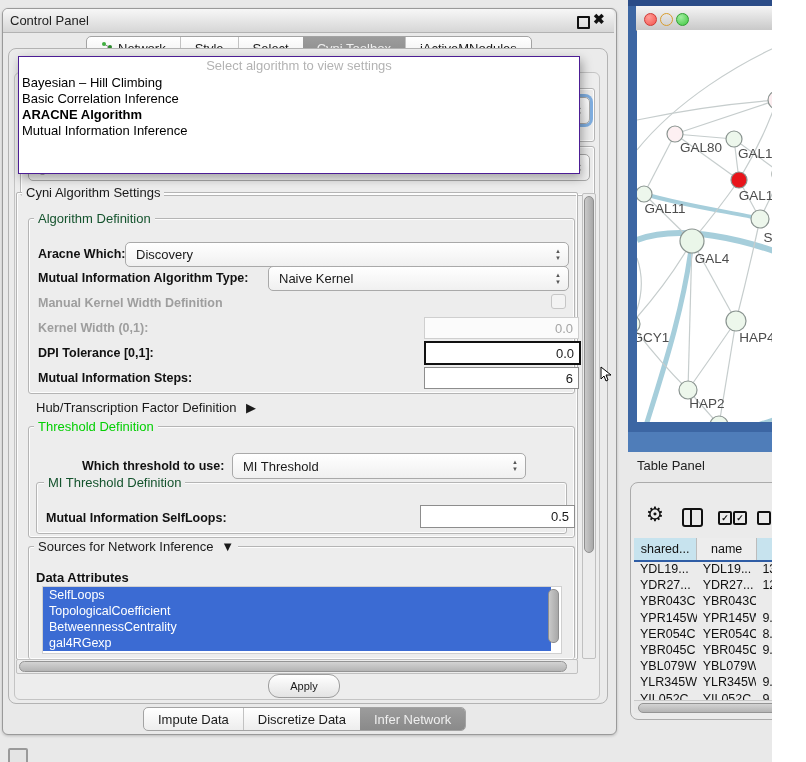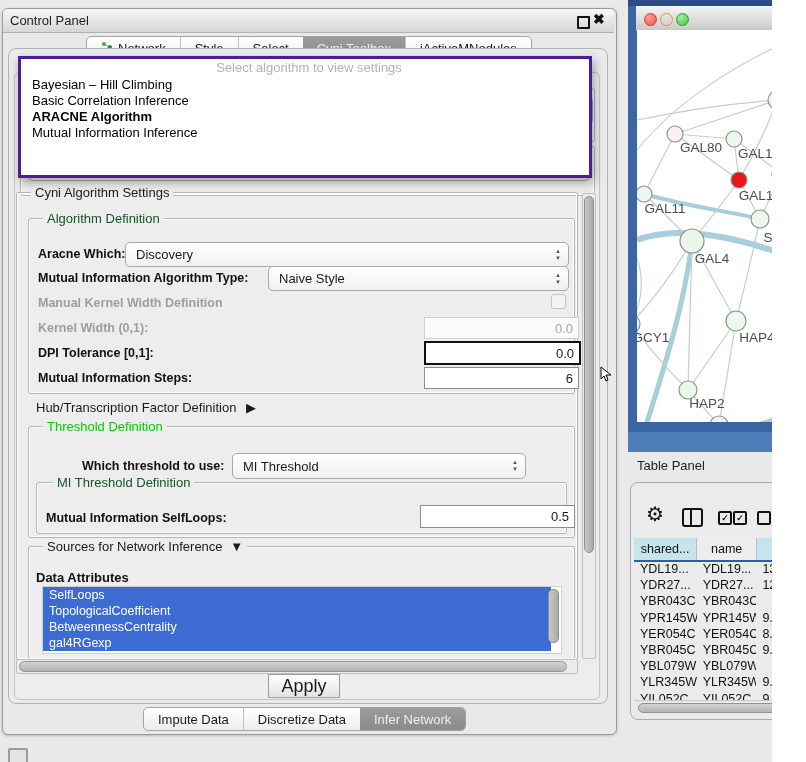--- a/index.html
+++ b/index.html
@@ -20,52 +20,52 @@
   .tabstrip .tab{display:flex;align-items:center;gap:5px;padding:0 14px;border-left:1px solid #c2c2c2;
      color:#1a1a1a;white-space:nowrap;}
   .tabstrip .tab:first-child{border-left:none;}
   .tabstrip .tab.sel{background:linear-gradient(#9c9c9c,#8a8a8a);color:#efefef;border-left:none;}
   
   .content-panel{left:8px;top:48px;width:598px;height:654px;background:#ebebeb;
      border:1px solid #b3b3b3;border-radius:8px;}
   .inner-panel{left:14px;top:72px;width:584px;height:626px;background:#ededed;
      border:1px solid #c4c4c4;border-radius:6px;}
   .groupbox{border:1px solid #b5b5b5;border-radius:3px;box-shadow:inset 0 0 0 1px #fdfdfd;}
-  .grouptitle{position:absolute;background:#ededed;padding:0 4px;font-size:13px;line-height:13px;margin-left:9px;}
+  .grouptitle{position:absolute;background:#ededed;padding:0 4px;font-size:13px;line-height:13px;}
   .blue{color:#14532d;} .green{color:#04cf04;}
   
   .combo{background:linear-gradient(#ffffff,#f0f0f0);border:1px solid #a9a9a9;border-radius:5px;
      font-size:13px;display:flex;align-items:center;}
   .combo .ctext{padding-left:10px;flex:1;white-space:nowrap;overflow:hidden;}
   .combo .carrows{width:20px;text-align:center;color:#555;font-size:6px;line-height:7px;}
   .focusring{box-shadow:0 0 0 3px #7faee0;}
   .tfield{background:#fff;border:1px solid #8d8d8d;font-size:13px;text-align:right;
      padding:0 5px;display:flex;align-items:center;justify-content:flex-end;}
   .tfield.disabled{background:#fbfbfb;border:1px solid #cfcfcf;color:#a5a5a5;}
   .tfield.focused{border:2px solid #111;}
   .flabel{font-size:12.5px;font-weight:bold;color:#111;white-space:nowrap;}
   .flabel.disabled{color:#9e9e9e;}
   .plain13{font-size:13px;color:#1a1a1a;white-space:nowrap;}
   .checkbox{width:13px;height:13px;border:1px solid #c6c6c6;border-radius:3px;background:#f3f3f3;}
   
-  .popup{left:18px;top:56px;width:560px;height:116px;background:#fff;border:3px solid #4c1d95;
-     box-shadow:2px 4px 10px rgba(0,0,0,.35);z-index:30;padding-left:8px;}
+  .popup{left:18px;top:56px;width:560px;height:116px;background:#fff;border:1px solid #4c1d95;
+     box-shadow:2px 4px 10px rgba(0,0,0,.35);z-index:30;}
   .popup .prompt{height:18px;line-height:18px;text-align:center;color:#b3b3b3;font-size:13px;}
   .popup .pitem{height:16px;line-height:16px;padding-left:3px;font-size:13px;color:#000;white-space:nowrap;}
   .popup .pitem.bold{font-weight:bold;}
   
   .sb-v{background:#ececec;border:1px solid #c0c0c0;border-radius:2px;}
   .sb-thumb{background:linear-gradient(90deg,#c9c9c9,#a8a8a8);border:1px solid #8f8f8f;border-radius:5px;}
   .sb-h-thumb{background:linear-gradient(#d3d3d3,#b4b4b4);border:1px solid #949494;border-radius:6px;}
   
   .attr-list{background:#fff;border:1px solid #d0d0d0;overflow:hidden;}
   .attr-item{height:16px;line-height:16px;padding-left:6px;font-size:12.5px;color:#fff;}
   
-  .pushbtn{background:linear-gradient(#ffffff,#e3e3e3);border:1px solid #9d9d9d;border-radius:0;
-     font-size:18px;display:flex;align-items:center;justify-content:center;}
+  .pushbtn{background:linear-gradient(#ffffff,#e3e3e3);border:1px solid #9d9d9d;border-radius:11px;
+     font-size:11px;display:flex;align-items:center;justify-content:center;}
   
   .net-frame{left:628px;top:0;width:178px;height:432px;background:#3c66a3;}
   .net-topstrip{left:628px;top:0;width:178px;height:6px;background:#2b4c87;}
   .mac-titlebar{left:636px;top:6px;width:170px;height:24px;
      background:linear-gradient(#f5f5f5,#c9c9c9);border-bottom:1px solid #9e9e9e;}
   .light{width:11px;height:11px;border-radius:50%;position:absolute;top:7px;}
   .blue-strip{left:628px;top:432px;width:178px;height:20px;background:#4f7db9;}
   .tp-title{left:637px;top:458px;font-size:13px;color:#222;}
   .table-window{left:630px;top:482px;width:180px;height:236px;background:#ebebeb;
      border:1px solid #ababab;border-radius:8px;}
@@ -144,21 +144,21 @@
   <div class="abs grouptitle blue" style="left:34px;top:212px;">Algorithm Definition</div>
 
   <div class="abs flabel" style="left:38px;top:247px;">Aracne Which:</div>
   <div class="abs combo" style="left:125px;top:242px;width:442px;height:23px;">
     <span class="ctext">Discovery</span>
     <span class="carrows">▲<br>▼</span>
   </div>
 
   <div class="abs flabel" style="left:38px;top:271px;">Mutual Information Algorithm Type:</div>
   <div class="abs combo" style="left:268px;top:266px;width:299px;height:23px;">
-    <span class="ctext">Naive Style</span>
+    <span class="ctext">Naive Kernel</span>
     <span class="carrows">▲<br>▼</span>
   </div>
 
   <div class="abs flabel disabled" style="left:38px;top:296px;">Manual Kernel Width Definition</div>
   <div class="abs checkbox" style="left:551px;top:294px;"></div>
 
   <div class="abs flabel disabled" style="left:38px;top:321px;">Kernel Width (0,1):</div>
   <div class="abs tfield disabled" style="left:424px;top:317px;width:143px;height:20px;">0.0</div>
 
   <div class="abs flabel" style="left:38px;top:346px;">DPI Tolerance [0,1]:</div>

